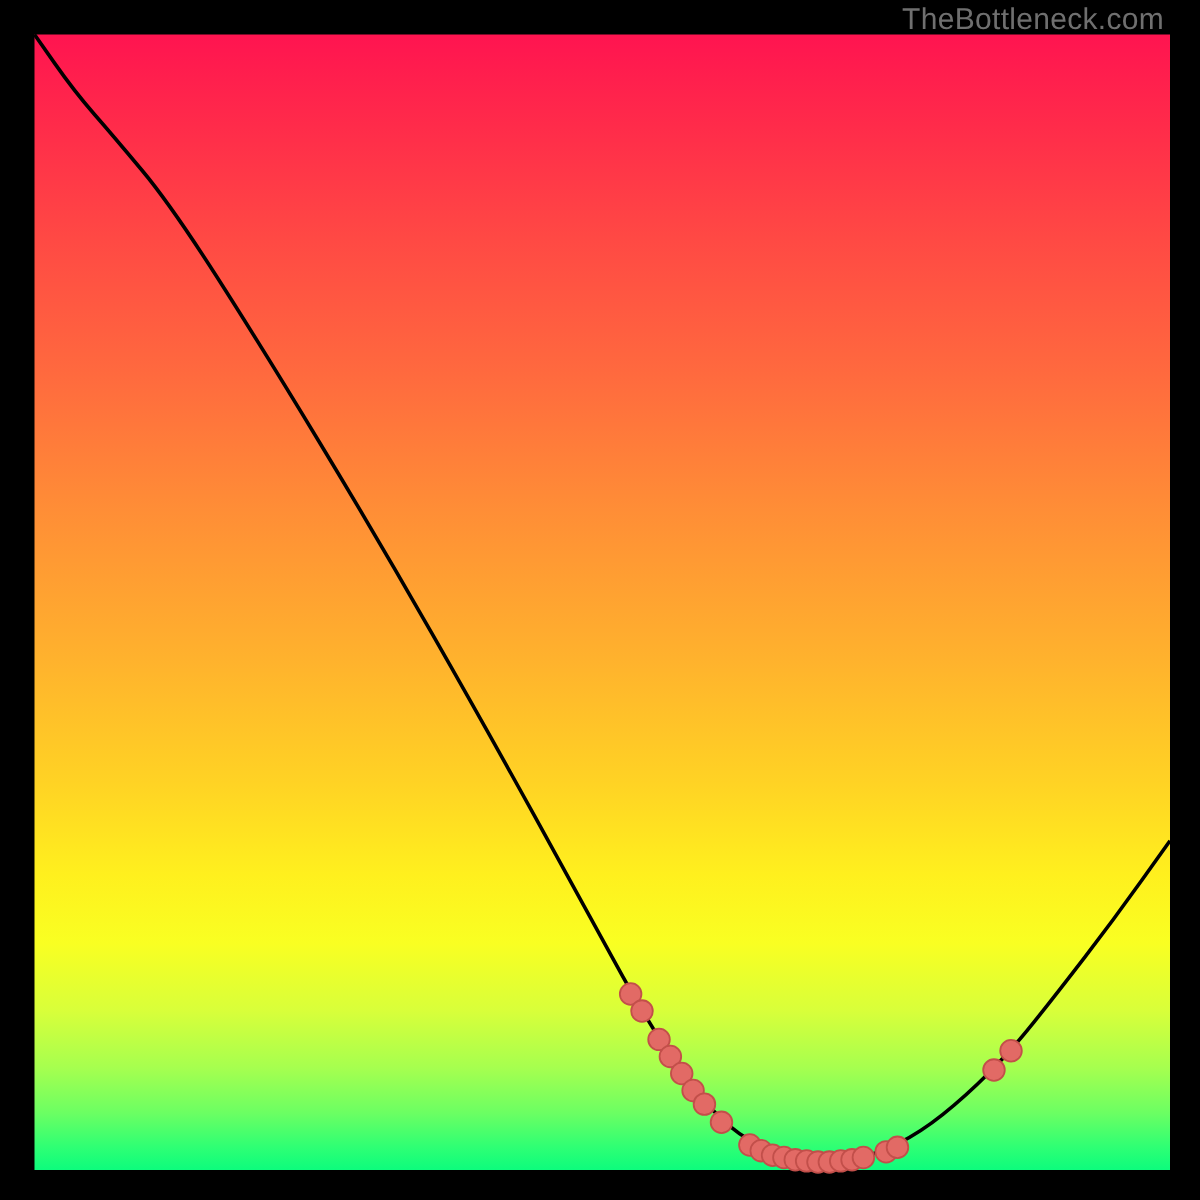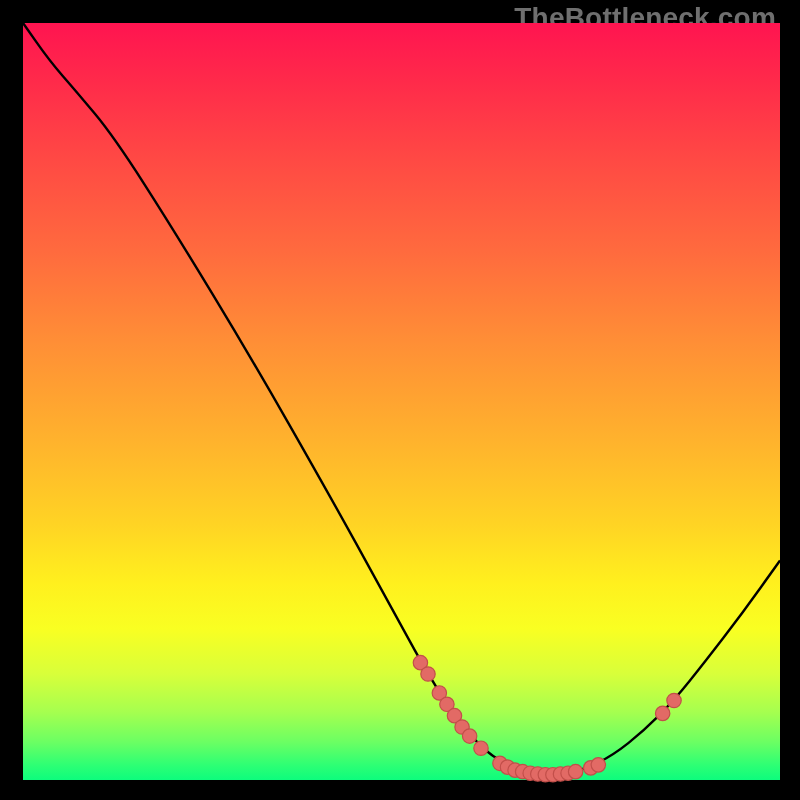--- a/index.html
+++ b/index.html
@@ -40,22 +40,22 @@
       #6bff63 95%,
       #2eff74 98%,
       #0dfc7d 100%
     );
   }
   .watermark {
     position: absolute;
     top: 2px;
     right: 24px;
     color: #6f6f6f;
-    font-size: 28px;
-    font-weight: 700;
+    font-size: 20px;
+    font-weight: 400;
     letter-spacing: 0.2px;
     user-select: none;
   }
   svg.curve {
     position: absolute;
     left: 0;
     top: 0;
     width: 757px;
     height: 757px;
     overflow: visible;

